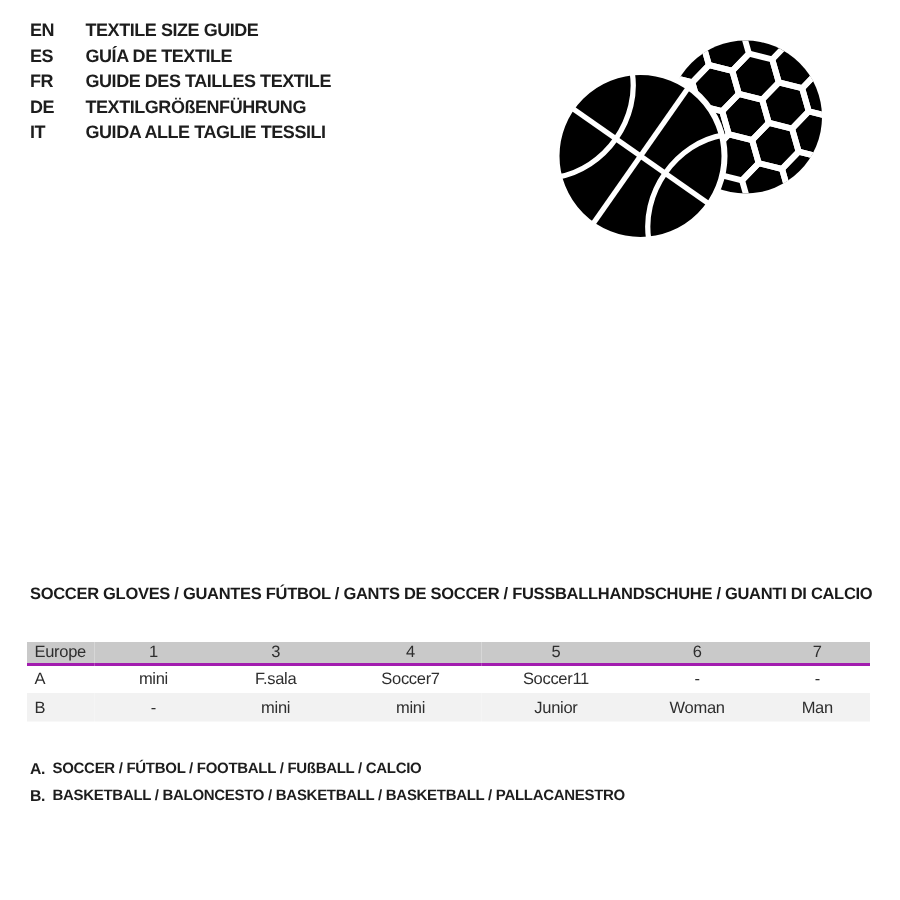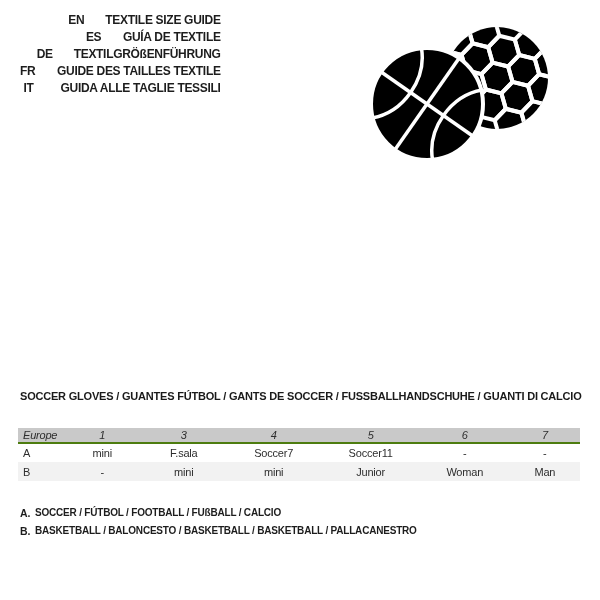--- a/index.html
+++ b/index.html
@@ -8,21 +8,21 @@
     width: 600px; height: 600px;
     font-family: "Liberation Sans", sans-serif;
     color: #1d1d1d;
     position: relative;
     overflow: hidden;
   }
   .canvas { position: absolute; inset: 0; width: 600px; height: 600px; background: #ffffff; }
 
   
   .lang-guide { position: absolute; left: 20px; top: 12px; }
-  .lang-row { display: flex; line-height: 17px; justify-content: flex-end; }
+  .lang-row { display: flex; line-height: 17px; }
   .lang-code {
     width: 37px; font-size: 12px; font-weight: bold;
     letter-spacing: -0.3px; font-stretch: condensed;
   }
   .lang-label {
     font-size: 12px; font-weight: bold;
     letter-spacing: -0.3px; font-stretch: condensed; white-space: nowrap;
   }
 
   
@@ -33,21 +33,21 @@
     position: absolute; left: 20px; top: 390px;
     font-size: 11px; font-weight: bold; letter-spacing: -0.2px;
     font-stretch: condensed; white-space: nowrap; color: #1a1a1a;
   }
   table.size-table {
     position: absolute; left: 18px; top: 428px; width: 562px;
     border-collapse: collapse; table-layout: fixed;
     font-size: 11px; color: #2e2e2e; letter-spacing: -0.2px;
   }
   table.size-table td { text-align: center; vertical-align: middle; padding: 0; }
-  table.size-table tr.head td { height: 15px; border-bottom: 2px solid #4d7c0f; font-style: italic; }
+  table.size-table tr.head td { height: 15px; border-bottom: 2px solid #a21caf; }
   table.size-table tr.row-a td { height: 19px; }
   table.size-table tr.row-b td { height: 19px; }
   table.size-table td.left { text-align: left; padding-left: 5px; }
 
   
   .footnotes { position: absolute; left: 20px; top: 504px; }
   .footnote { display: flex; line-height: 18px; }
   .footnote .fn-label {
     width: 15px; font-size: 10.5px; font-weight: bold;
     letter-spacing: -0.2px; font-stretch: condensed;
@@ -65,26 +65,26 @@
   <div class="lang-guide">
     <div class="lang-row">
       <span class="lang-code">EN</span>
       <span class="lang-label">TEXTILE SIZE GUIDE</span>
     </div>
     <div class="lang-row">
       <span class="lang-code">ES</span>
       <span class="lang-label">GUÍA DE TEXTILE</span>
     </div>
     <div class="lang-row">
+      <span class="lang-code">FR</span>
+      <span class="lang-label">GUIDE DES TAILLES TEXTILE</span>
+    </div>
+    <div class="lang-row">
       <span class="lang-code">DE</span>
       <span class="lang-label">TEXTILGRÖßENFÜHRUNG</span>
-    </div>
-    <div class="lang-row">
-      <span class="lang-code">FR</span>
-      <span class="lang-label">GUIDE DES TAILLES TEXTILE</span>
     </div>
     <div class="lang-row">
       <span class="lang-code">IT</span>
       <span class="lang-label">GUIDA ALLE TAGLIE TESSILI</span>
     </div>
   </div>
 
   <svg class="balls" viewBox="0 0 200 160" xmlns="http://www.w3.org/2000/svg">
     <defs>
       <clipPath id="soccerClip">

